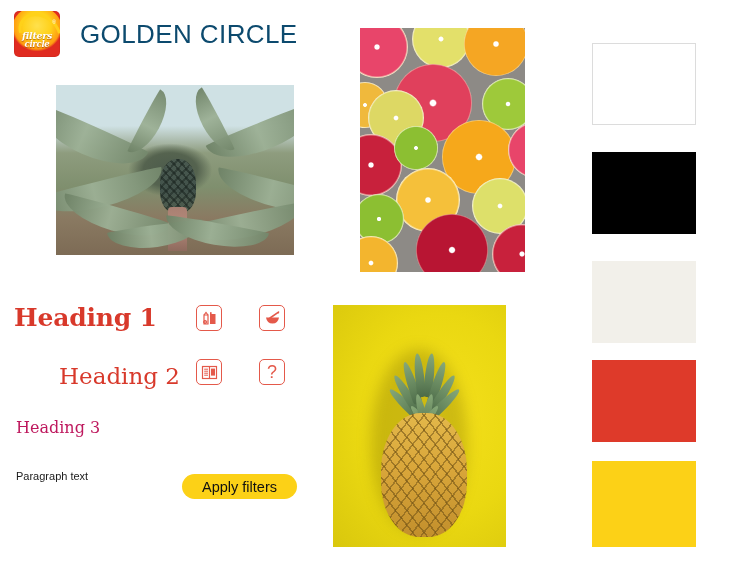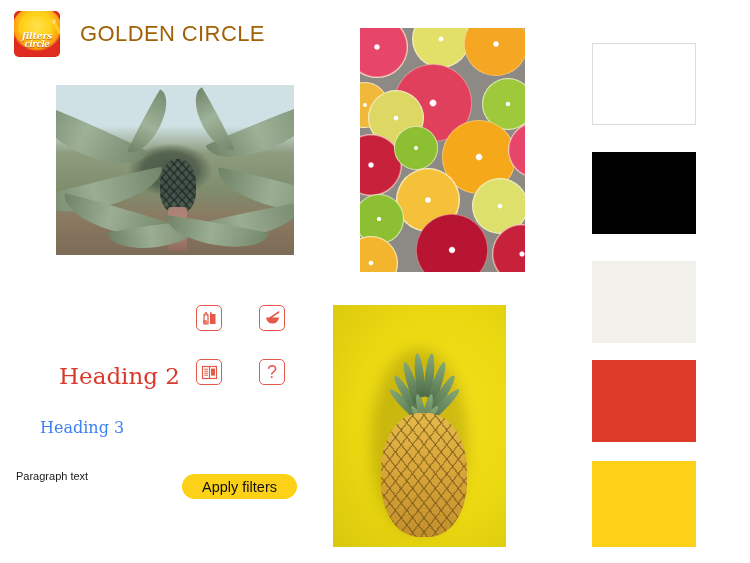--- a/index.html
+++ b/index.html
@@ -86,24 +86,24 @@
     right: 4px;
     top: 9px;
     color: #fff;
     font-size: 5px;
     line-height: 5px;
     font-family: "Liberation Sans", sans-serif;
   }
   .brand-title {
     margin-left: 20px;
     font-family: "Liberation Sans", sans-serif;
-    font-size: 22px;
+    font-size: 26px;
     font-weight: 400;
     letter-spacing: .4px;
-    color: #a16207;
+    color: #0c4a6e;
     white-space: nowrap;
   }
 
   
   .photo {
     position: absolute;
     overflow: hidden;
     background: #ddd;
   }
 
@@ -206,22 +206,21 @@
     font-weight: normal;
     font-size: 23px;
     color: #d8392b;
     margin-left: 45px;
   }
   #heading-3 {
     left: 16px; top: 418px;
     font-family: "DejaVu Serif", serif;
     font-weight: normal;
     font-size: 16px;
-    color: #3b82f6;
-    margin-left: 24px;
+    color: #be185d;
   }
   #paragraph-text {
     left: 16px; top: 470px;
     font-family: "Liberation Sans", sans-serif;
     font-size: 11px;
     color: #1a1a1a;
   }
 
   
   .icon-box {
@@ -367,20 +366,21 @@
       <i style="transform:rotate(32deg)  translateY(-12px);"></i>
       <i style="transform:rotate(46deg)  translateY(-4px);"></i>
       <i style="transform:rotate(-38deg) translateY(16px) scale(.85);"></i>
       <i style="transform:rotate(-14deg) translateY(10px) scale(.9);"></i>
       <i style="transform:rotate(14deg)  translateY(10px) scale(.9);"></i>
       <i style="transform:rotate(38deg)  translateY(16px) scale(.85);"></i>
     </div>
     <div class="body"></div>
   </div>
 
+  <div class="type-row" id="heading-1">Heading 1</div>
   <div class="type-row" id="heading-2">Heading 2</div>
   <div class="type-row" id="heading-3">Heading 3</div>
   <div class="type-row" id="paragraph-text">Paragraph text</div>
 
   <div class="icon-box" id="icon-juice">
     <svg width="17" height="17" viewBox="0 0 17 17" aria-hidden="true">
       <path d="M3 5 L7 5 L7 14 L3 14 Z" fill="none" stroke="#e4594a" stroke-width="1.2"></path>
       <path d="M3 5 L5 2.5 L7 5" fill="none" stroke="#e4594a" stroke-width="1.2"></path>
       <rect x="9" y="4" width="5.5" height="10" fill="#e4594a"></rect>
       <rect x="9" y="2.2" width="1.6" height="2" fill="#e4594a"></rect>

